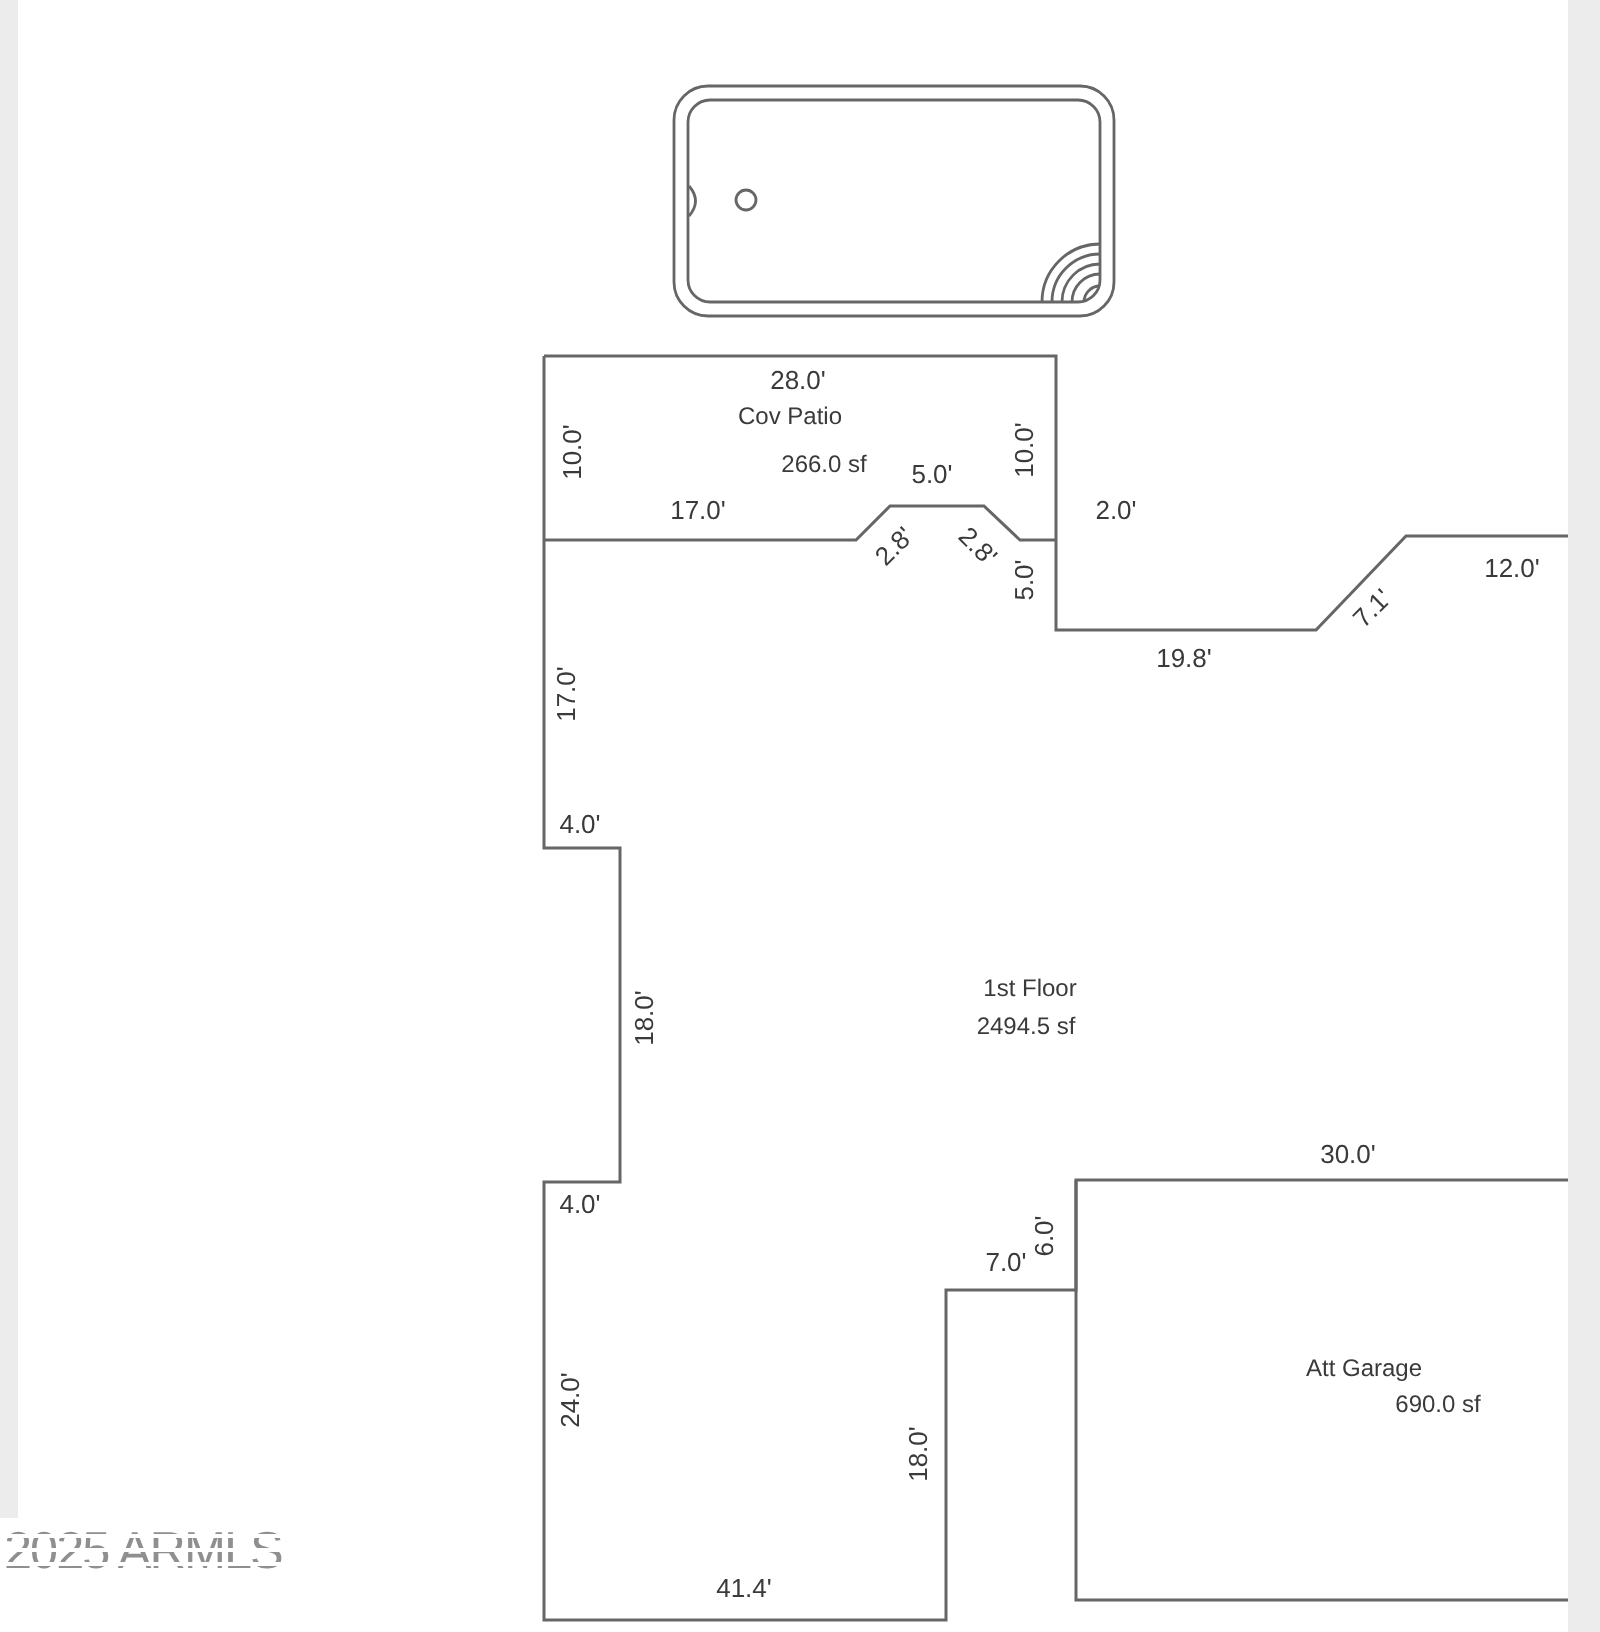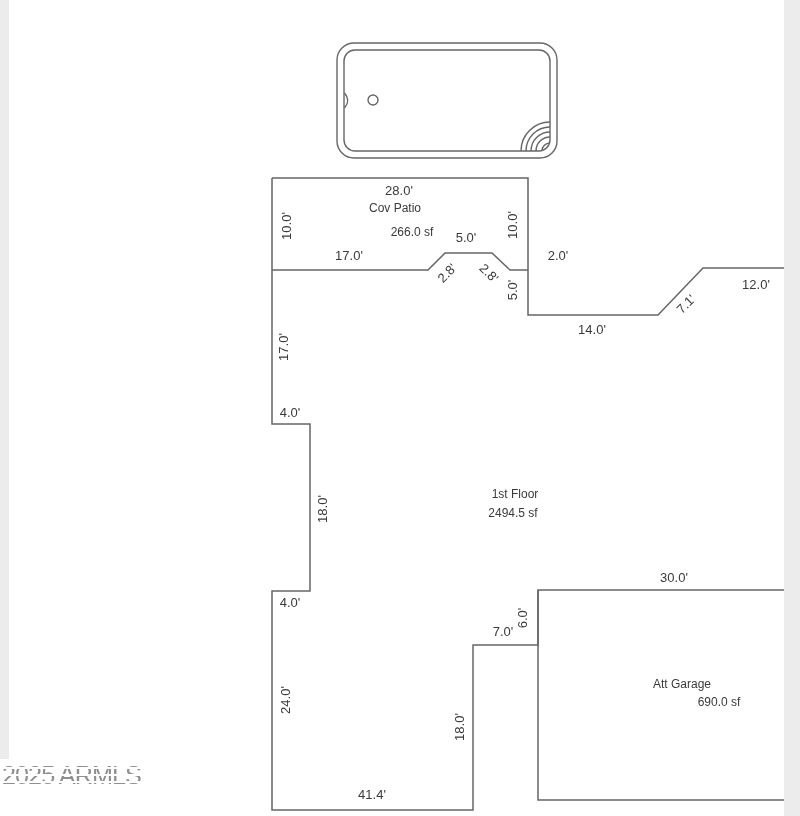--- a/index.html
+++ b/index.html
@@ -78,21 +78,21 @@
   <div class="dim rv" style="left:286px;top:226px;">10.0'</div>
   <div class="dim rv" style="left:512px;top:225px;">10.0'</div>
   <div class="dim" style="left:349px;top:255px;">17.0'</div>
 
   <div class="dim" style="left:466px;top:237px;">5.0'</div>
   <div class="dim rdn" style="left:447px;top:273px;">2.8'</div>
   <div class="dim rdp" style="left:489px;top:273px;">2.8'</div>
 
   <div class="dim" style="left:517px;top:255px;margin-left:41px;">2.0'</div>
   <div class="dim rv" style="left:512px;top:290px;">5.0'</div>
-  <div class="dim" style="left:592px;top:329px;">14.0'</div>
+  <div class="dim" style="left:592px;top:329px;">19.8'</div>
   <div class="dim rdn" style="left:686px;top:304px;">7.1'</div>
   <div class="dim" style="left:756px;top:284px;text-align:center;">12.0'</div>
 
   <div class="dim rv" style="left:283px;top:347px;">17.0'</div>
   <div class="dim" style="left:290px;top:412px;">4.0'</div>
   <div class="dim rv" style="left:322px;top:509px;">18.0'</div>
   <div class="dim" style="left:290px;top:602px;">4.0'</div>
   <div class="dim rv" style="left:285px;top:700px;">24.0'</div>
   <div class="dim" style="left:372px;top:794px;">41.4'</div>
 

